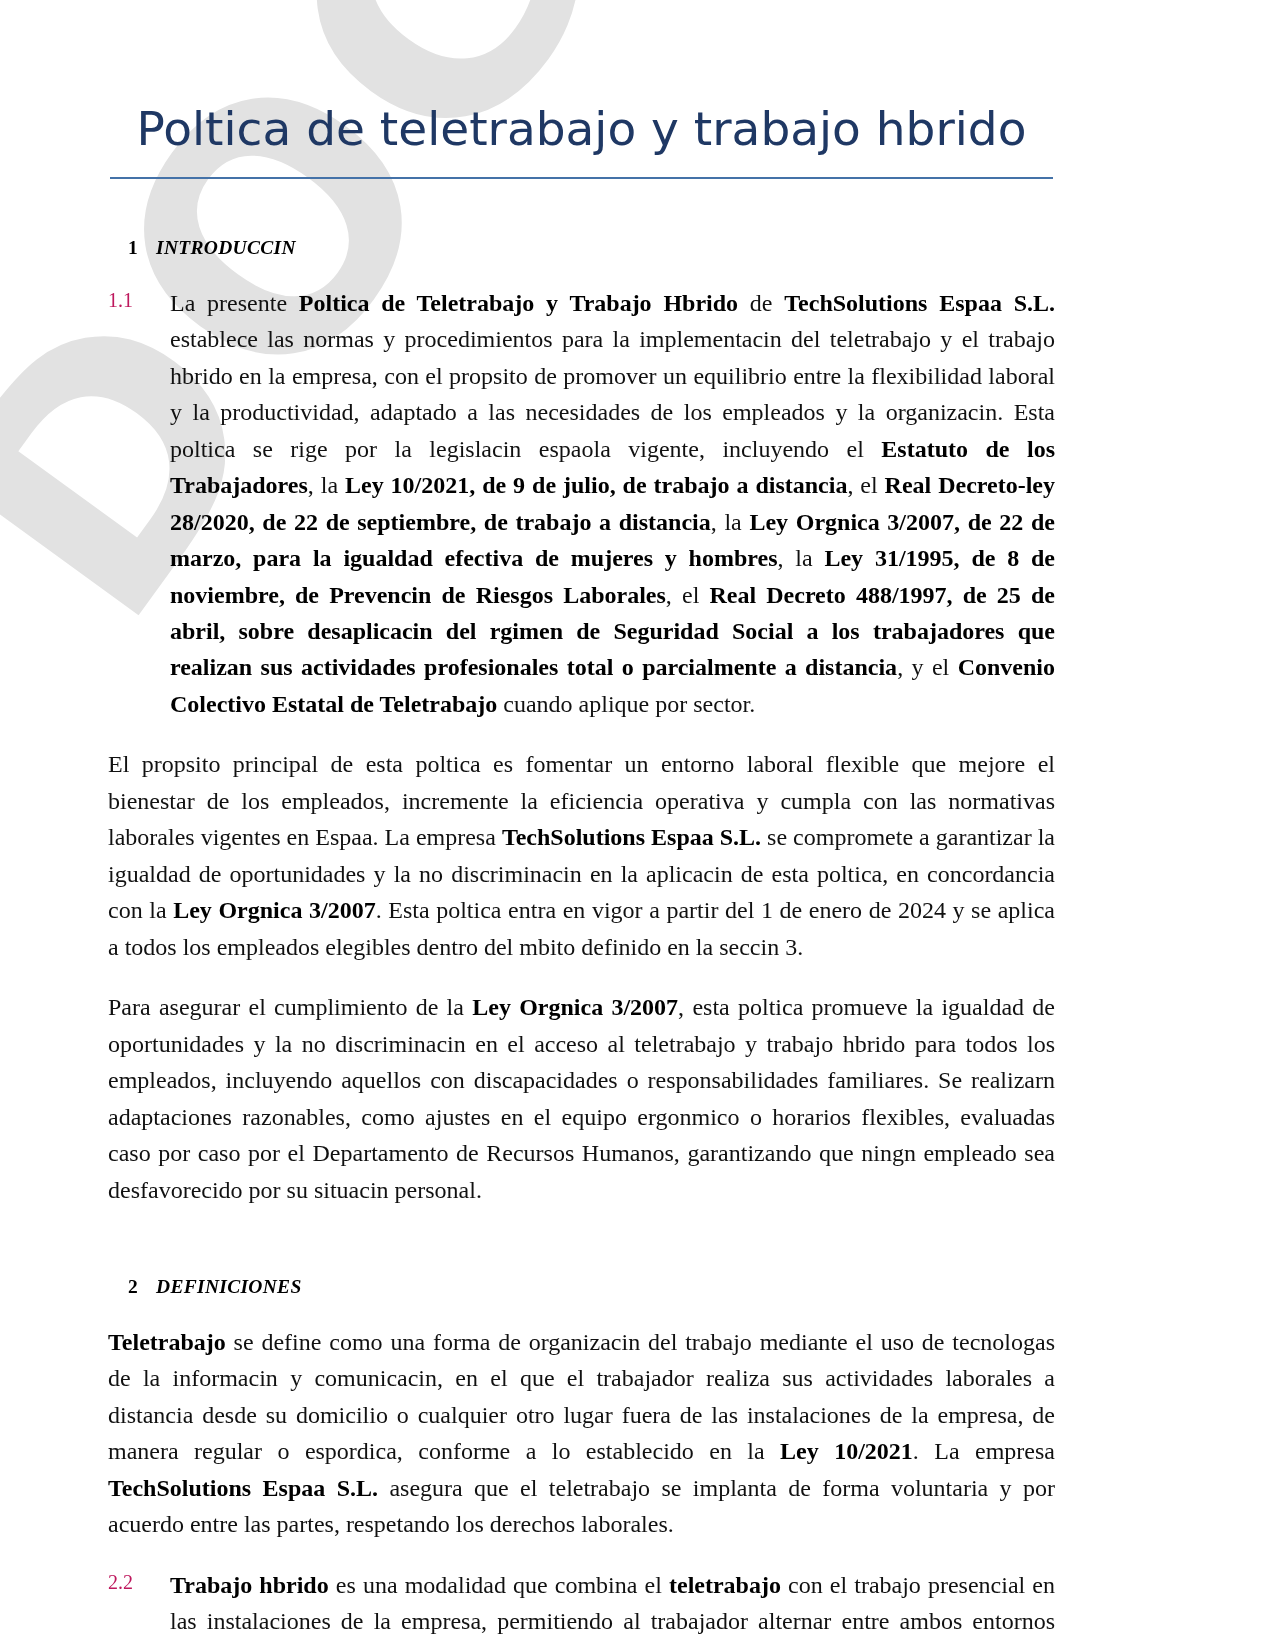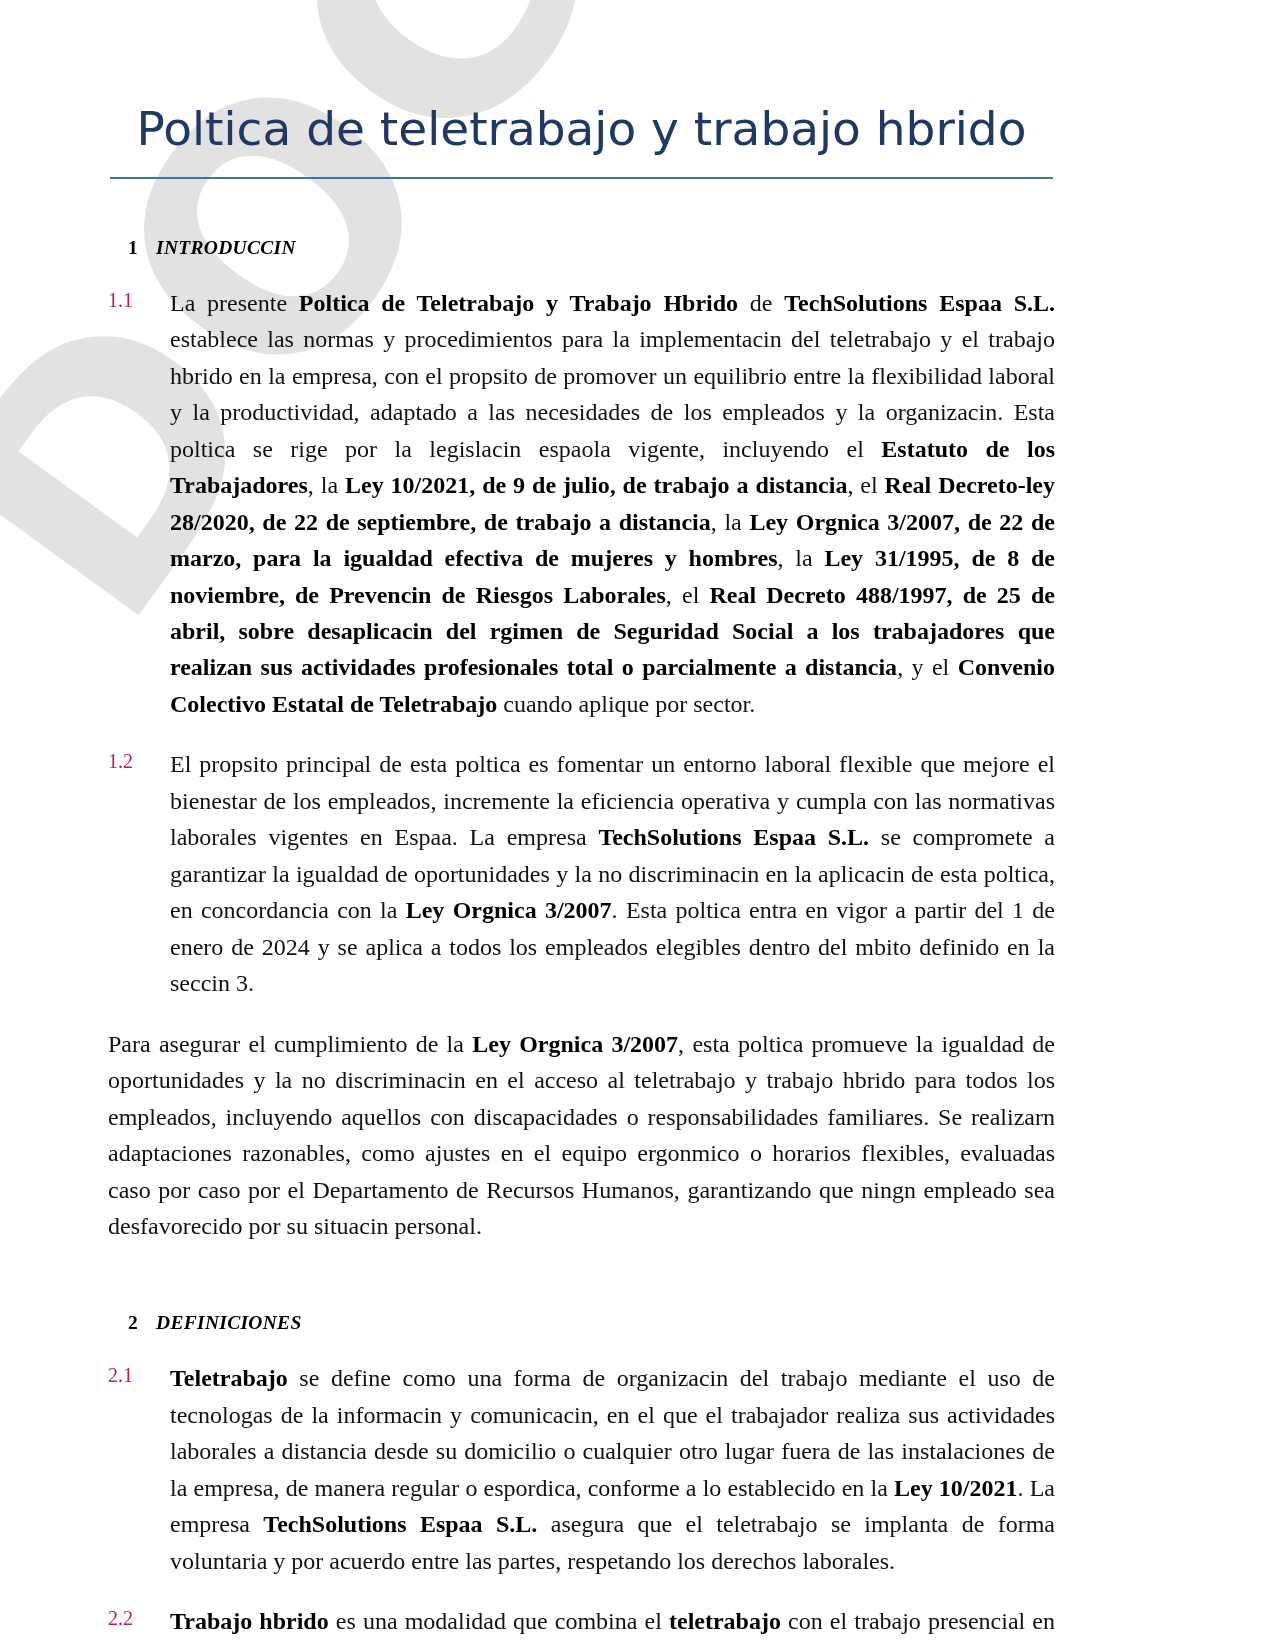--- a/index.html
+++ b/index.html
@@ -143,33 +143,31 @@
   <div class="content" id="body-root">
       <div class="section-head">
         <span class="num">1</span>
         <span class="label">INTRODUCCIN</span>
       </div>
       <div class="para">
         <div class="num">1.1</div>
         <div class="body"><span>La presente </span><b>Poltica de Teletrabajo y Trabajo Hbrido</b><span> de </span><b>TechSolutions Espaa S.L.</b><span> establece las normas y procedimientos para la implementacin del teletrabajo y el trabajo hbrido en la empresa, con el propsito de promover un equilibrio entre la flexibilidad laboral y la productividad, adaptado a las necesidades de los empleados y la organizacin. Esta poltica se rige por la legislacin espaola vigente, incluyendo el </span><b>Estatuto de los Trabajadores</b><span>, la </span><b>Ley 10/2021, de 9 de julio, de trabajo a distancia</b><span>, el </span><b>Real Decreto-ley 28/2020, de 22 de septiembre, de trabajo a distancia</b><span>, la </span><b>Ley Orgnica 3/2007, de 22 de marzo, para la igualdad efectiva de mujeres y hombres</b><span>, la </span><b>Ley 31/1995, de 8 de noviembre, de Prevencin de Riesgos Laborales</b><span>, el </span><b>Real Decreto 488/1997, de 25 de abril, sobre desaplicacin del rgimen de Seguridad Social a los trabajadores que realizan sus actividades profesionales total o parcialmente a distancia</b><span>, y el </span><b>Convenio Colectivo Estatal de Teletrabajo</b><span> cuando aplique por sector.</span></div>
       </div>
       <div class="para">
-        <div class="num">1.2</div>
         <div class="body"><span>El propsito principal de esta poltica es fomentar un entorno laboral flexible que mejore el bienestar de los empleados, incremente la eficiencia operativa y cumpla con las normativas laborales vigentes en Espaa. La empresa </span><b>TechSolutions Espaa S.L.</b><span> se compromete a garantizar la igualdad de oportunidades y la no discriminacin en la aplicacin de esta poltica, en concordancia con la </span><b>Ley Orgnica 3/2007</b><span>. Esta poltica entra en vigor a partir del 1 de enero de 2024 y se aplica a todos los empleados elegibles dentro del mbito definido en la seccin 3.</span></div>
       </div>
       <div class="para">
         <div class="body"><span>Para asegurar el cumplimiento de la </span><b>Ley Orgnica 3/2007</b><span>, esta poltica promueve la igualdad de oportunidades y la no discriminacin en el acceso al teletrabajo y trabajo hbrido para todos los empleados, incluyendo aquellos con discapacidades o responsabilidades familiares. Se realizarn adaptaciones razonables, como ajustes en el equipo ergonmico o horarios flexibles, evaluadas caso por caso por el Departamento de Recursos Humanos, garantizando que ningn empleado sea desfavorecido por su situacin personal.</span></div>
       </div>
       <div class="gap-before-section"></div>
       <div class="section-head">
         <span class="num">2</span>
         <span class="label">DEFINICIONES</span>
       </div>
       <div class="para">
-        <div class="num">2.1</div>
         <div class="body"><b>Teletrabajo</b><span> se define como una forma de organizacin del trabajo mediante el uso de tecnologas de la informacin y comunicacin, en el que el trabajador realiza sus actividades laborales a distancia desde su domicilio o cualquier otro lugar fuera de las instalaciones de la empresa, de manera regular o espordica, conforme a lo establecido en la </span><b>Ley 10/2021</b><span>. La empresa </span><b>TechSolutions Espaa S.L.</b><span> asegura que el teletrabajo se implanta de forma voluntaria y por acuerdo entre las partes, respetando los derechos laborales.</span></div>
       </div>
       <div class="para">
         <div class="num">2.2</div>
         <div class="body"><b>Trabajo hbrido</b><span> es una modalidad que combina el </span><b>teletrabajo</b><span> con el trabajo presencial en las instalaciones de la empresa, permitiendo al trabajador alternar entre ambos entornos segn un horario preestablecido, con el objetivo de equilibrar la flexibilidad y la colaboracin en equipo.</span></div>
       </div>
     </div>
 
 </div>
 

